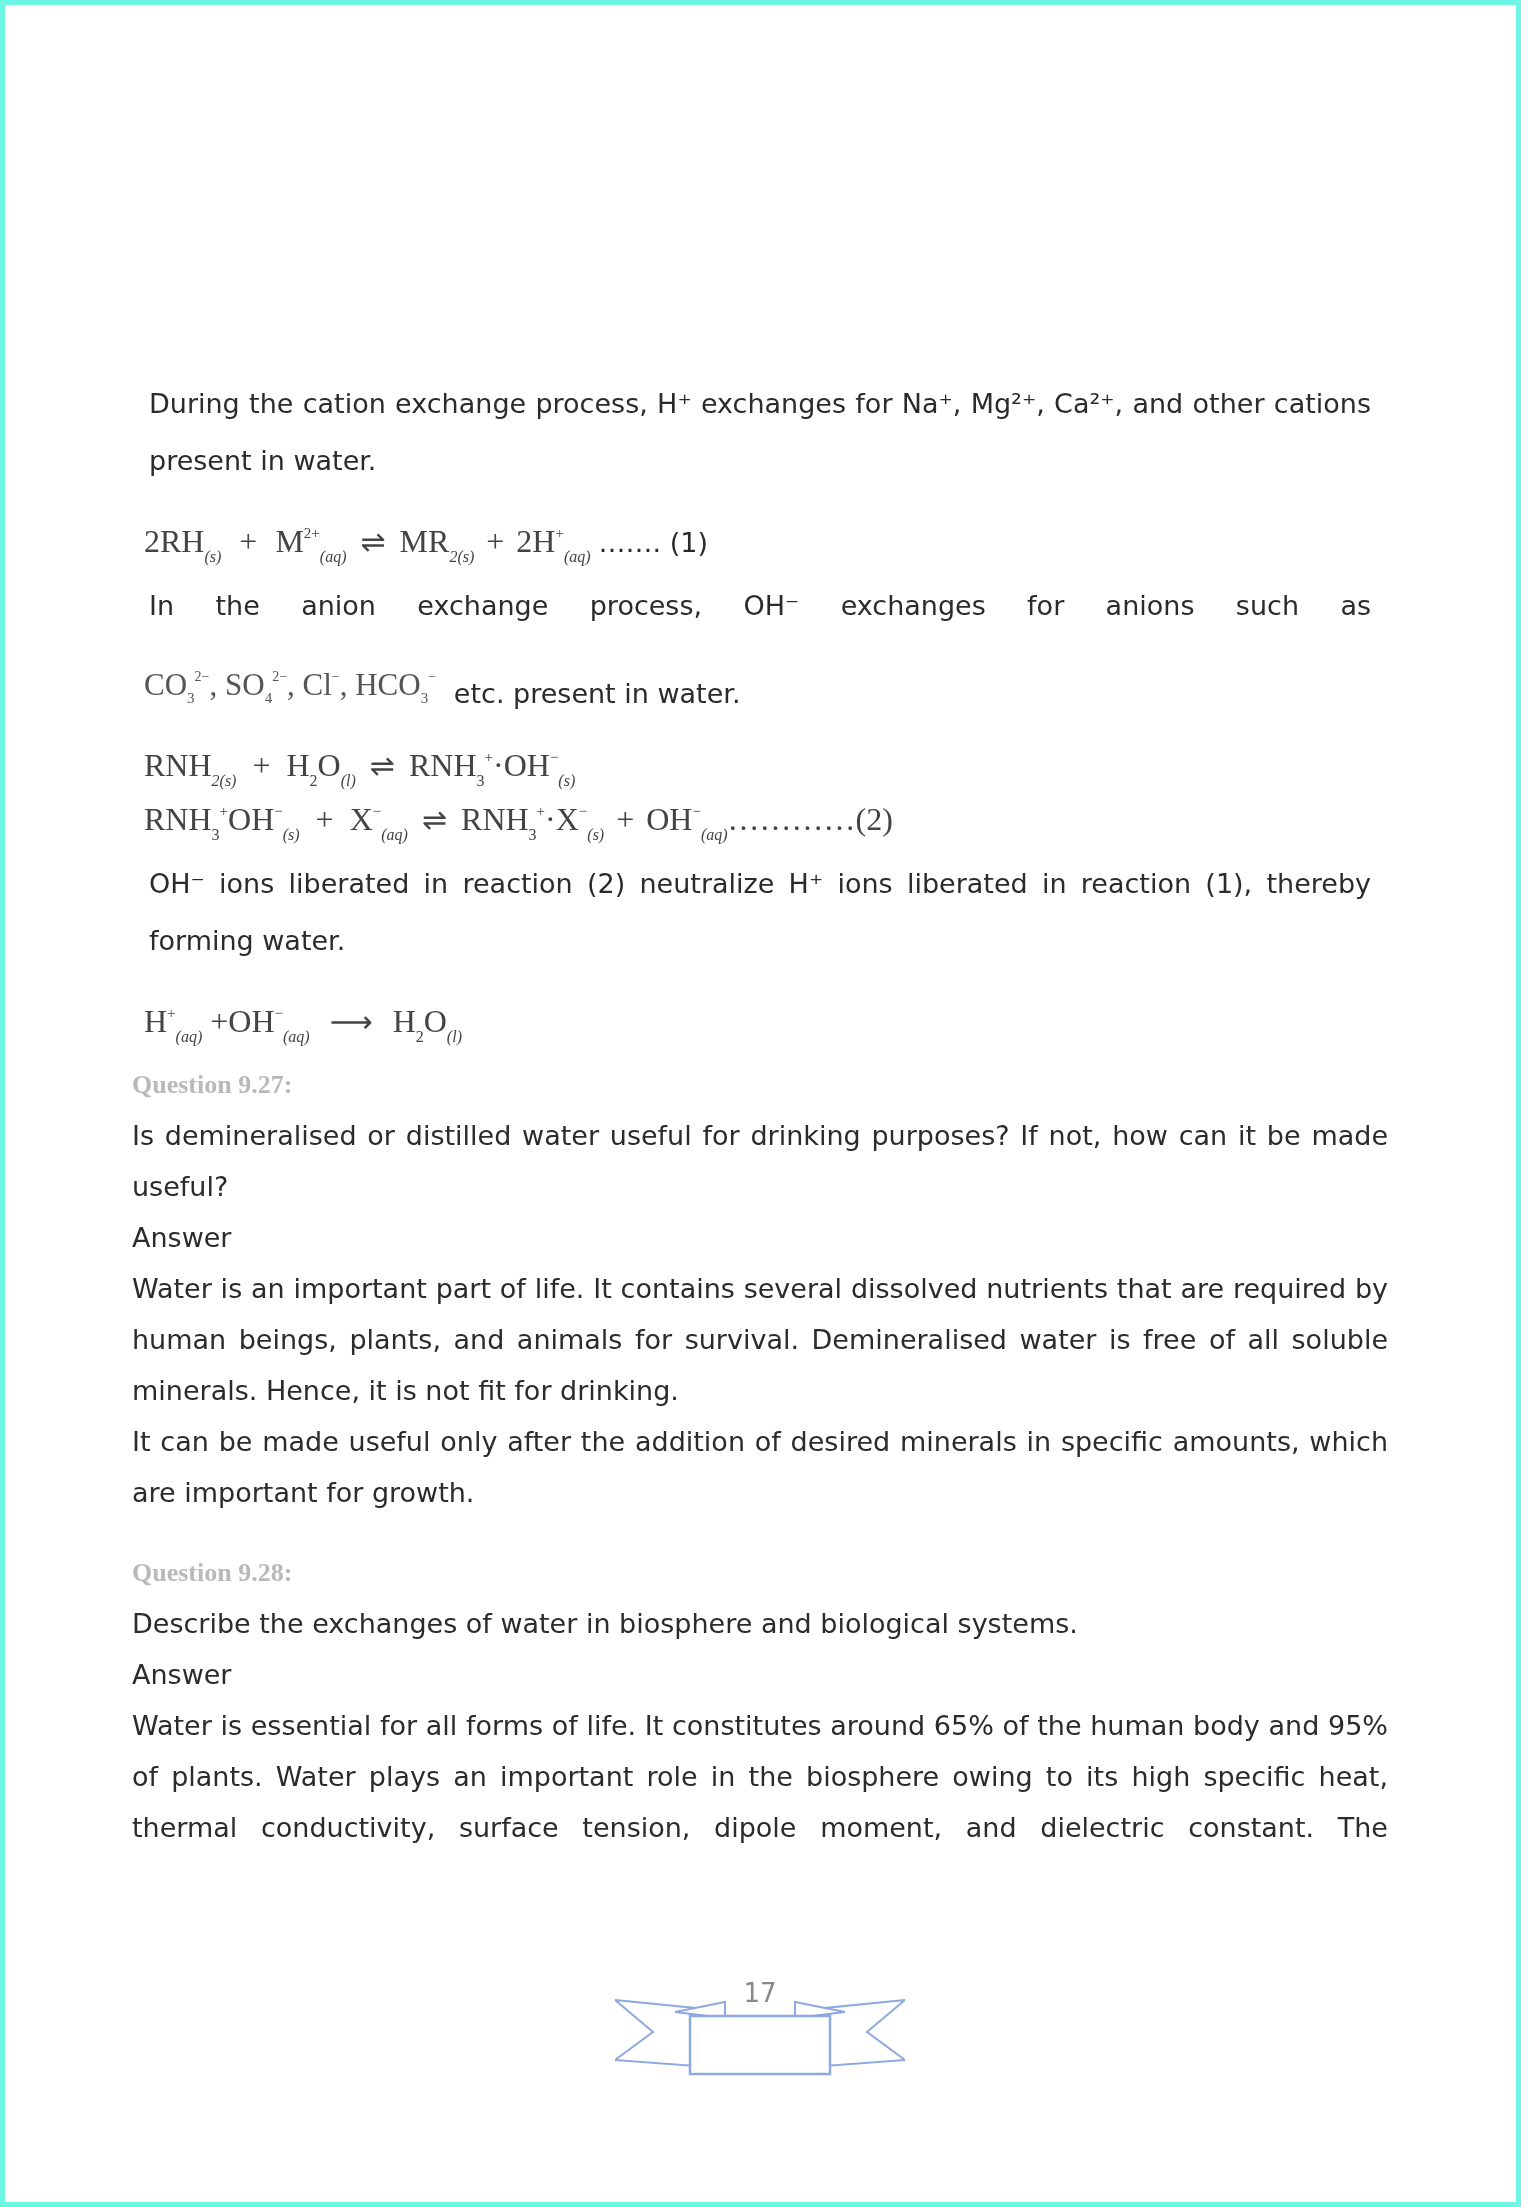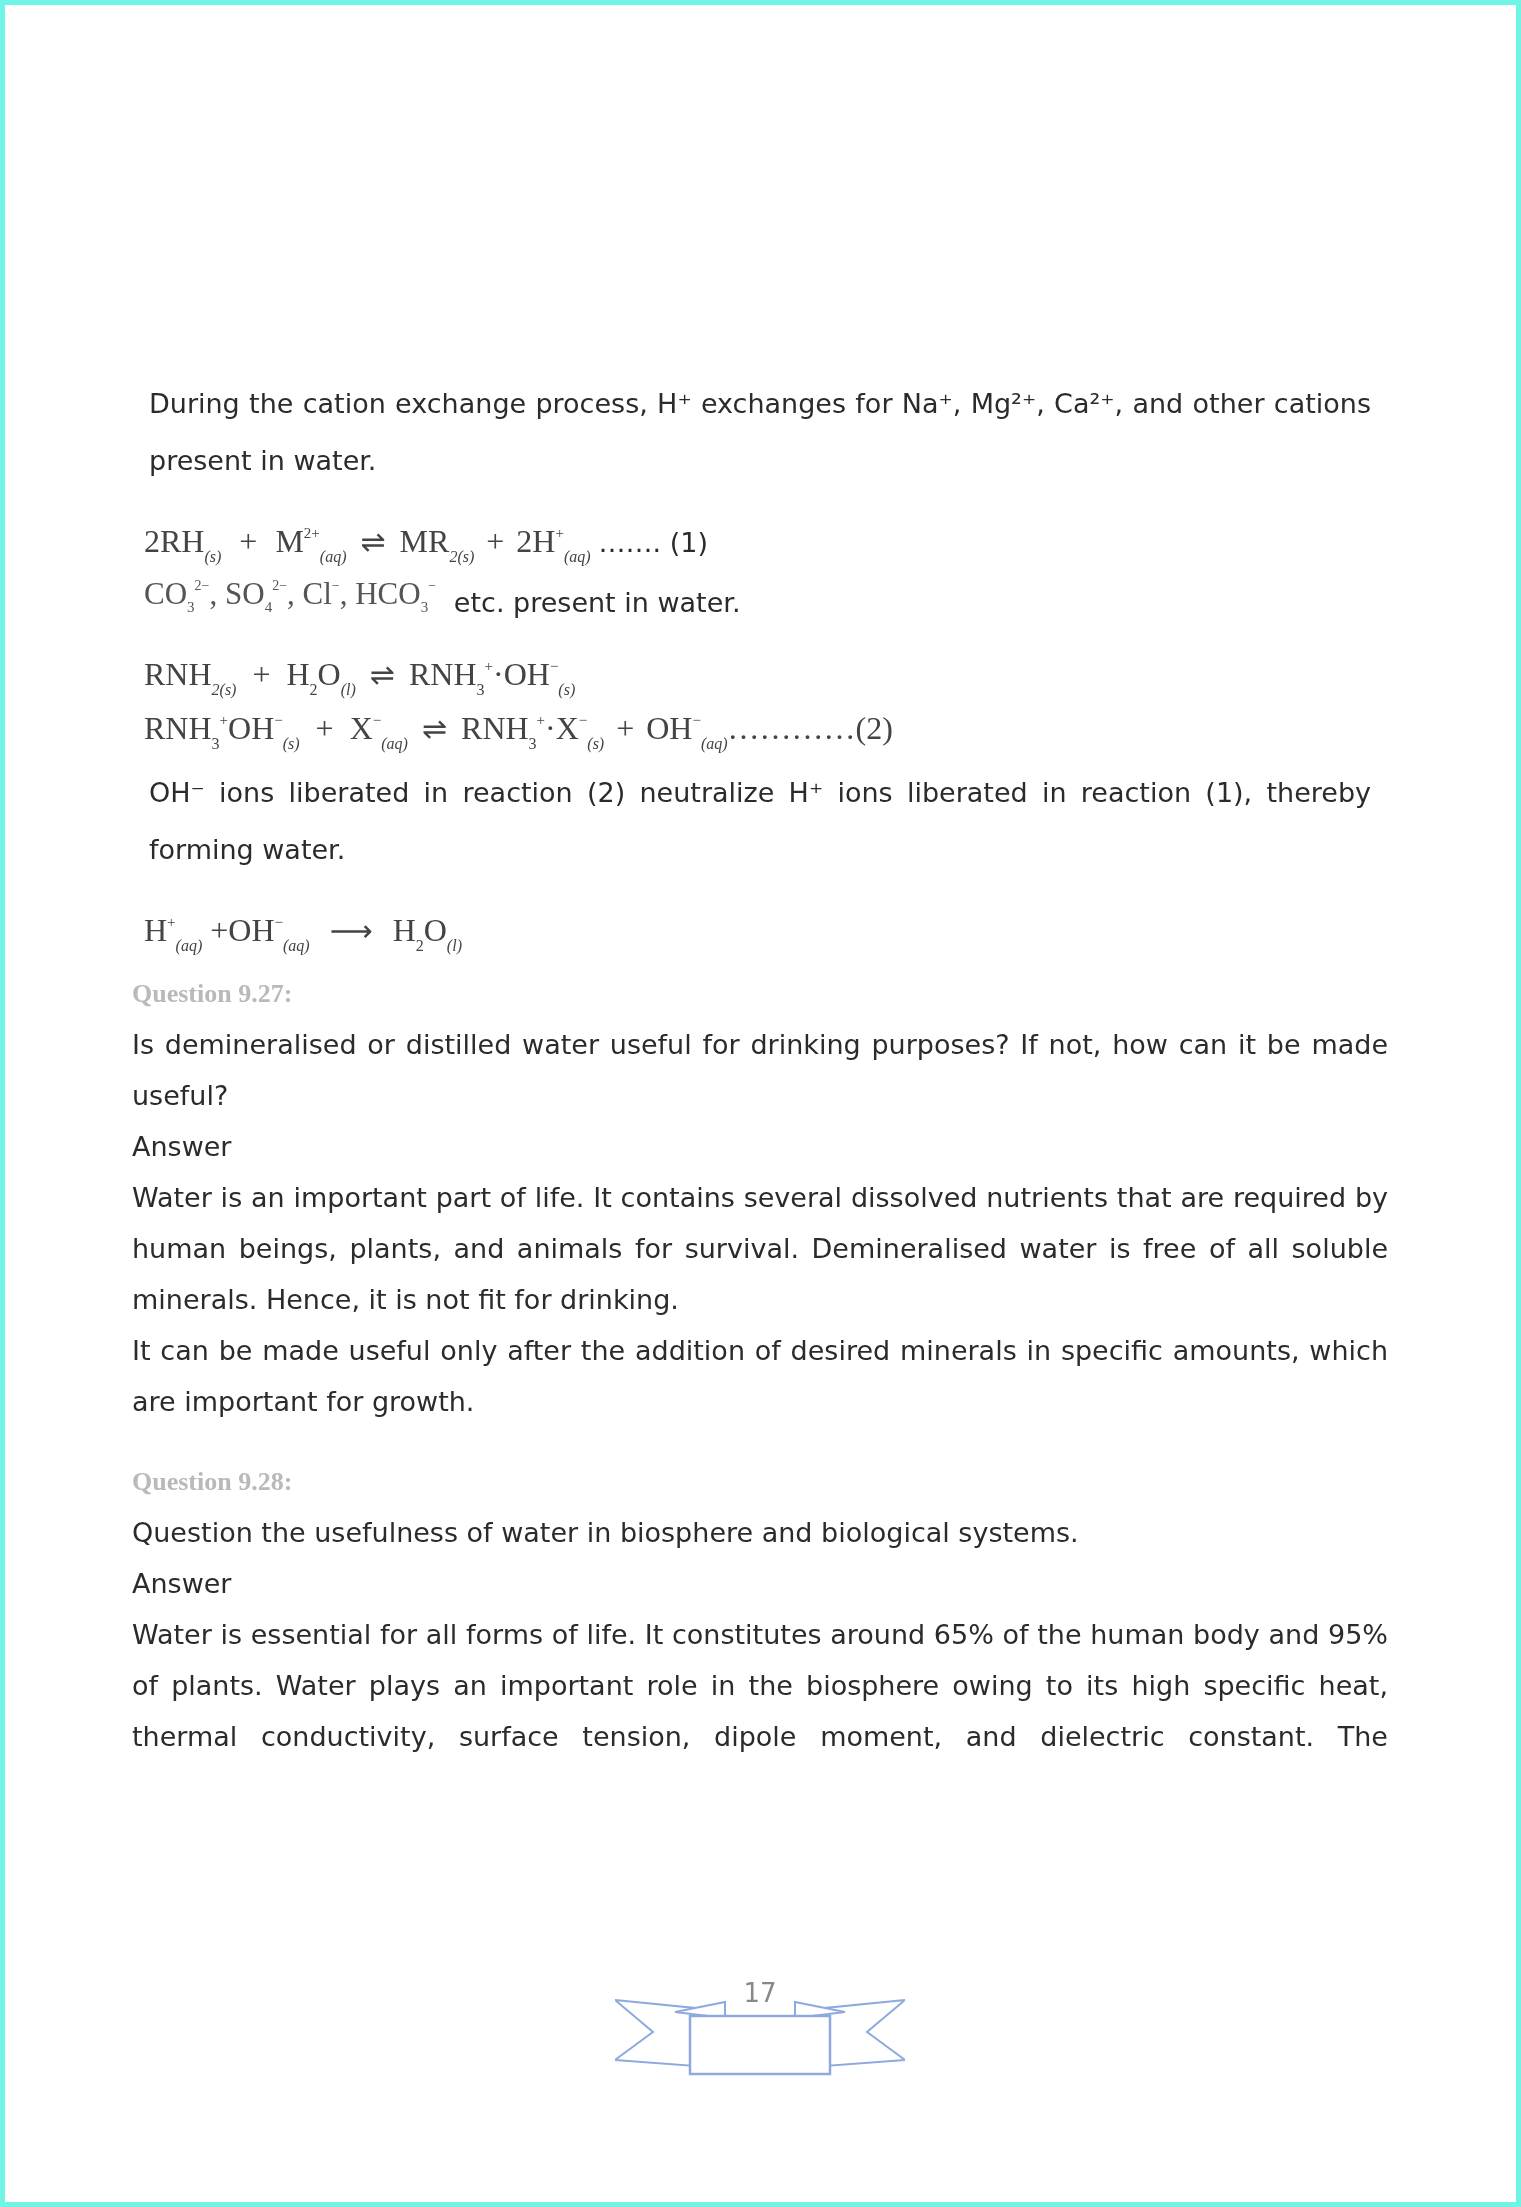--- a/index.html
+++ b/index.html
@@ -52,20 +52,21 @@
     <span>2RH</span><sub>(s)</sub>
     <span style="margin:0 10px">+</span>
     <span>M</span><sup>2+</sup><sub>(aq)</sub>
     <span class="arr">⇌</span>
     <span>MR</span><sub>2(s)</sub>
     <span style="margin:0 4px">+</span>
     <span>2H</span><sup>+</sup><sub>(aq)</sub>
     <span class="sans">……. (1)</span>
   </div>
 
+  <p class="para lastjust">In the anion exchange process, OH⁻ exchanges for anions such as</p>
   <div class="ions-line">
     <span class="ions">
       <span>CO</span><sub>3</sub><sup>2−</sup>,
       <span>SO</span><sub>4</sub><sup>2−</sup>,
       <span>Cl</span><sup>−</sup>,
       <span>HCO</span><sub>3</sub><sup>−</sup>
     </span>
     <span style="position:relative; top:8px">etc. present in water.</span>
   </div>
 
@@ -99,21 +100,21 @@
   <div style="margin-top:16px">
     <div class="question-label">Question 9.27:</div>
     <p class="para line">Is demineralised or distilled water useful for drinking purposes? If not, how can it be made useful?</p>
     <p class="line">Answer</p>
     <p class="para line">Water is an important part of life. It contains several dissolved nutrients that are required by human beings, plants, and animals for survival. Demineralised water is free of all soluble minerals. Hence, it is not fit for drinking.</p>
     <p class="para line">It can be made useful only after the addition of desired minerals in specific amounts, which are important for growth.</p>
   </div>
 
   <div style="margin-top:30px">
     <div class="question-label">Question 9.28:</div>
-    <p class="para line">Question the usefulness of water in biosphere and biological systems.</p>
+    <p class="para line">Describe the exchanges of water in biosphere and biological systems.</p>
     <p class="line">Answer</p>
     <p class="para line lastjust">Water is essential for all forms of life. It constitutes around 65% of the human body and 95% of plants. Water plays an important role in the biosphere owing to its high specific heat, thermal conductivity, surface tension, dipole moment, and dielectric constant. The</p>
   </div>
 </div>
 
 <svg class="footer-badge" viewBox="0 0 290 90">
   <polygon points="0,10 80,18 80,76 0,70 38,42" fill="#fff" stroke="#8ea9e0" stroke-width="2"></polygon>
   <polygon points="290,10 210,18 210,76 290,70 252,42" fill="#fff" stroke="#8ea9e0" stroke-width="2"></polygon>
   <polygon points="60,22 110,12 110,28" fill="#fff" stroke="#8ea9e0" stroke-width="2"></polygon>
   <polygon points="230,22 180,12 180,28" fill="#fff" stroke="#8ea9e0" stroke-width="2"></polygon>

